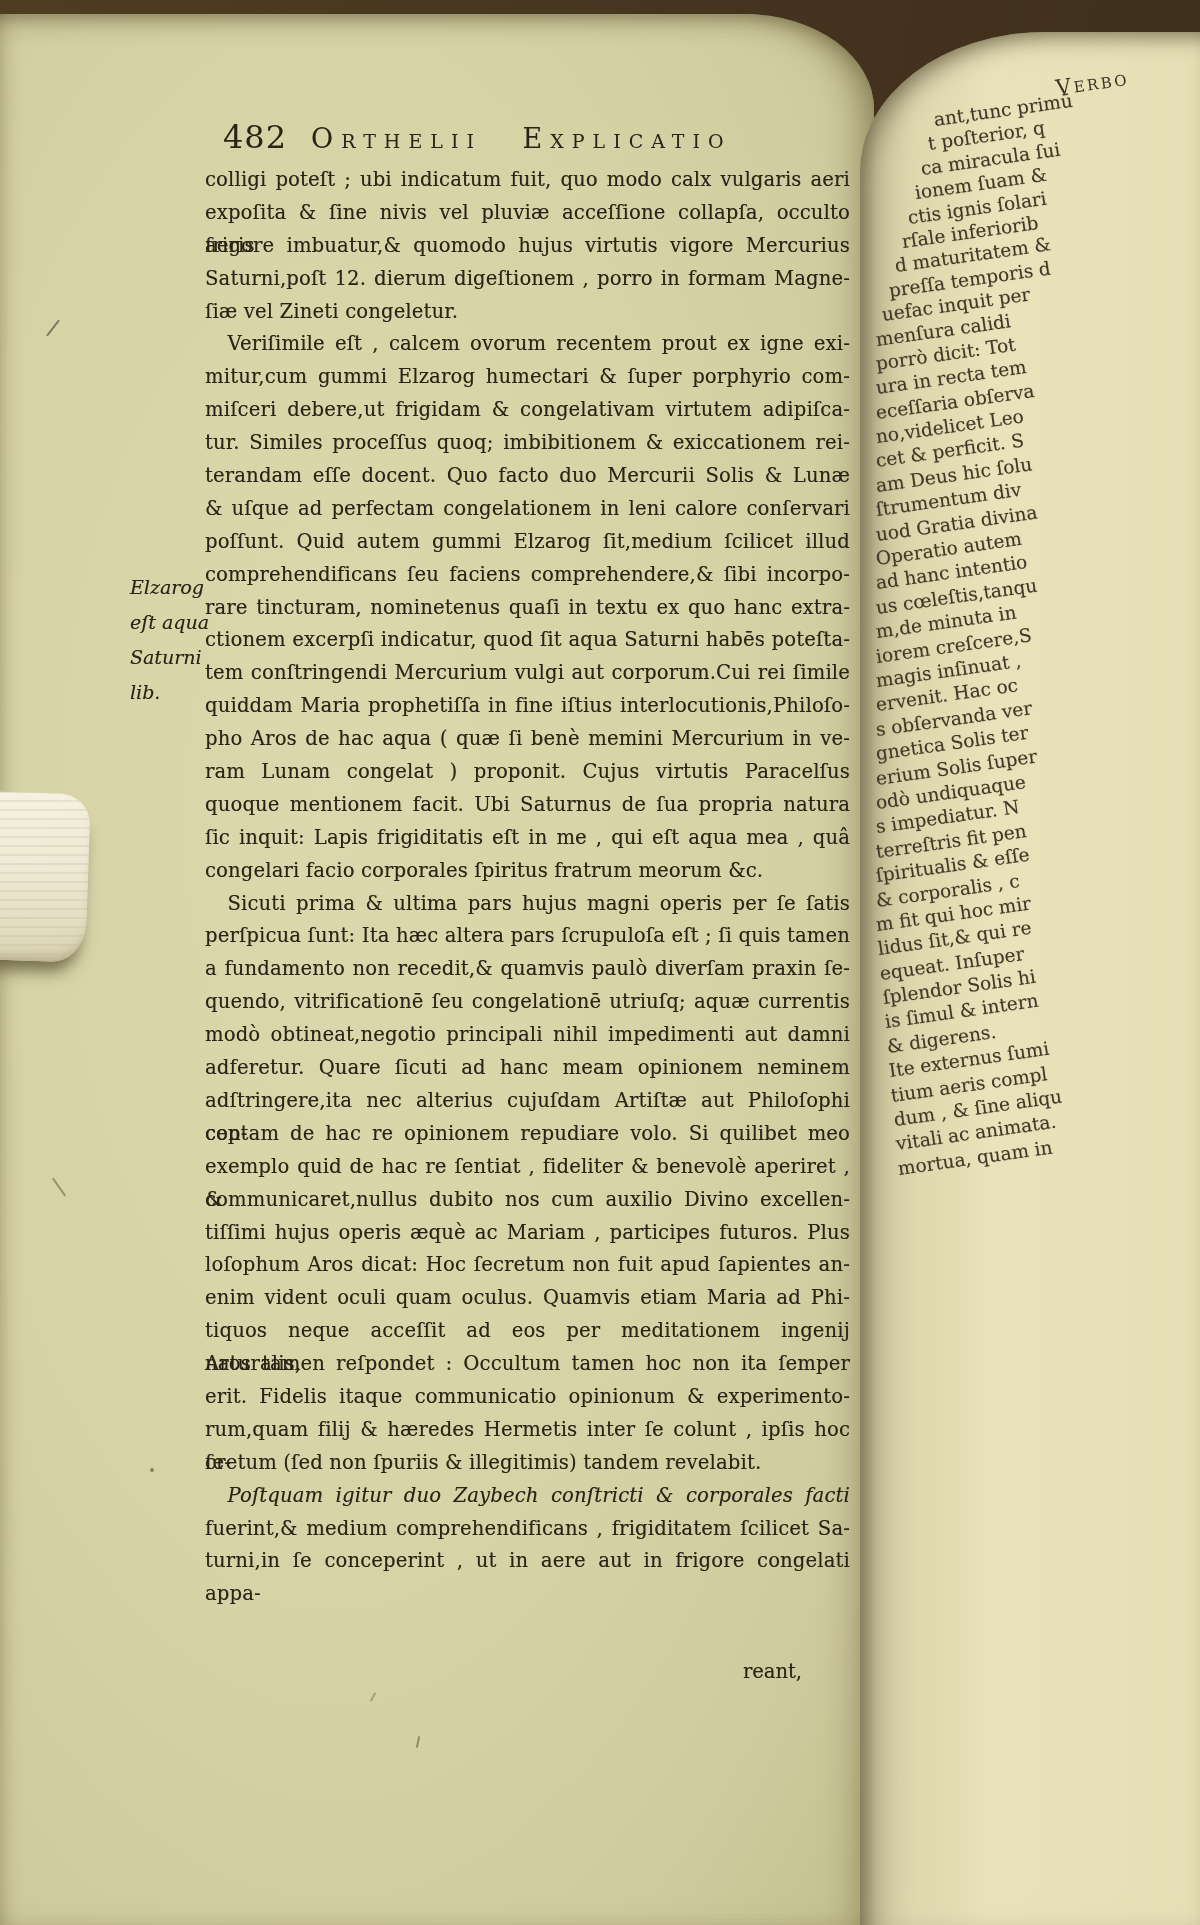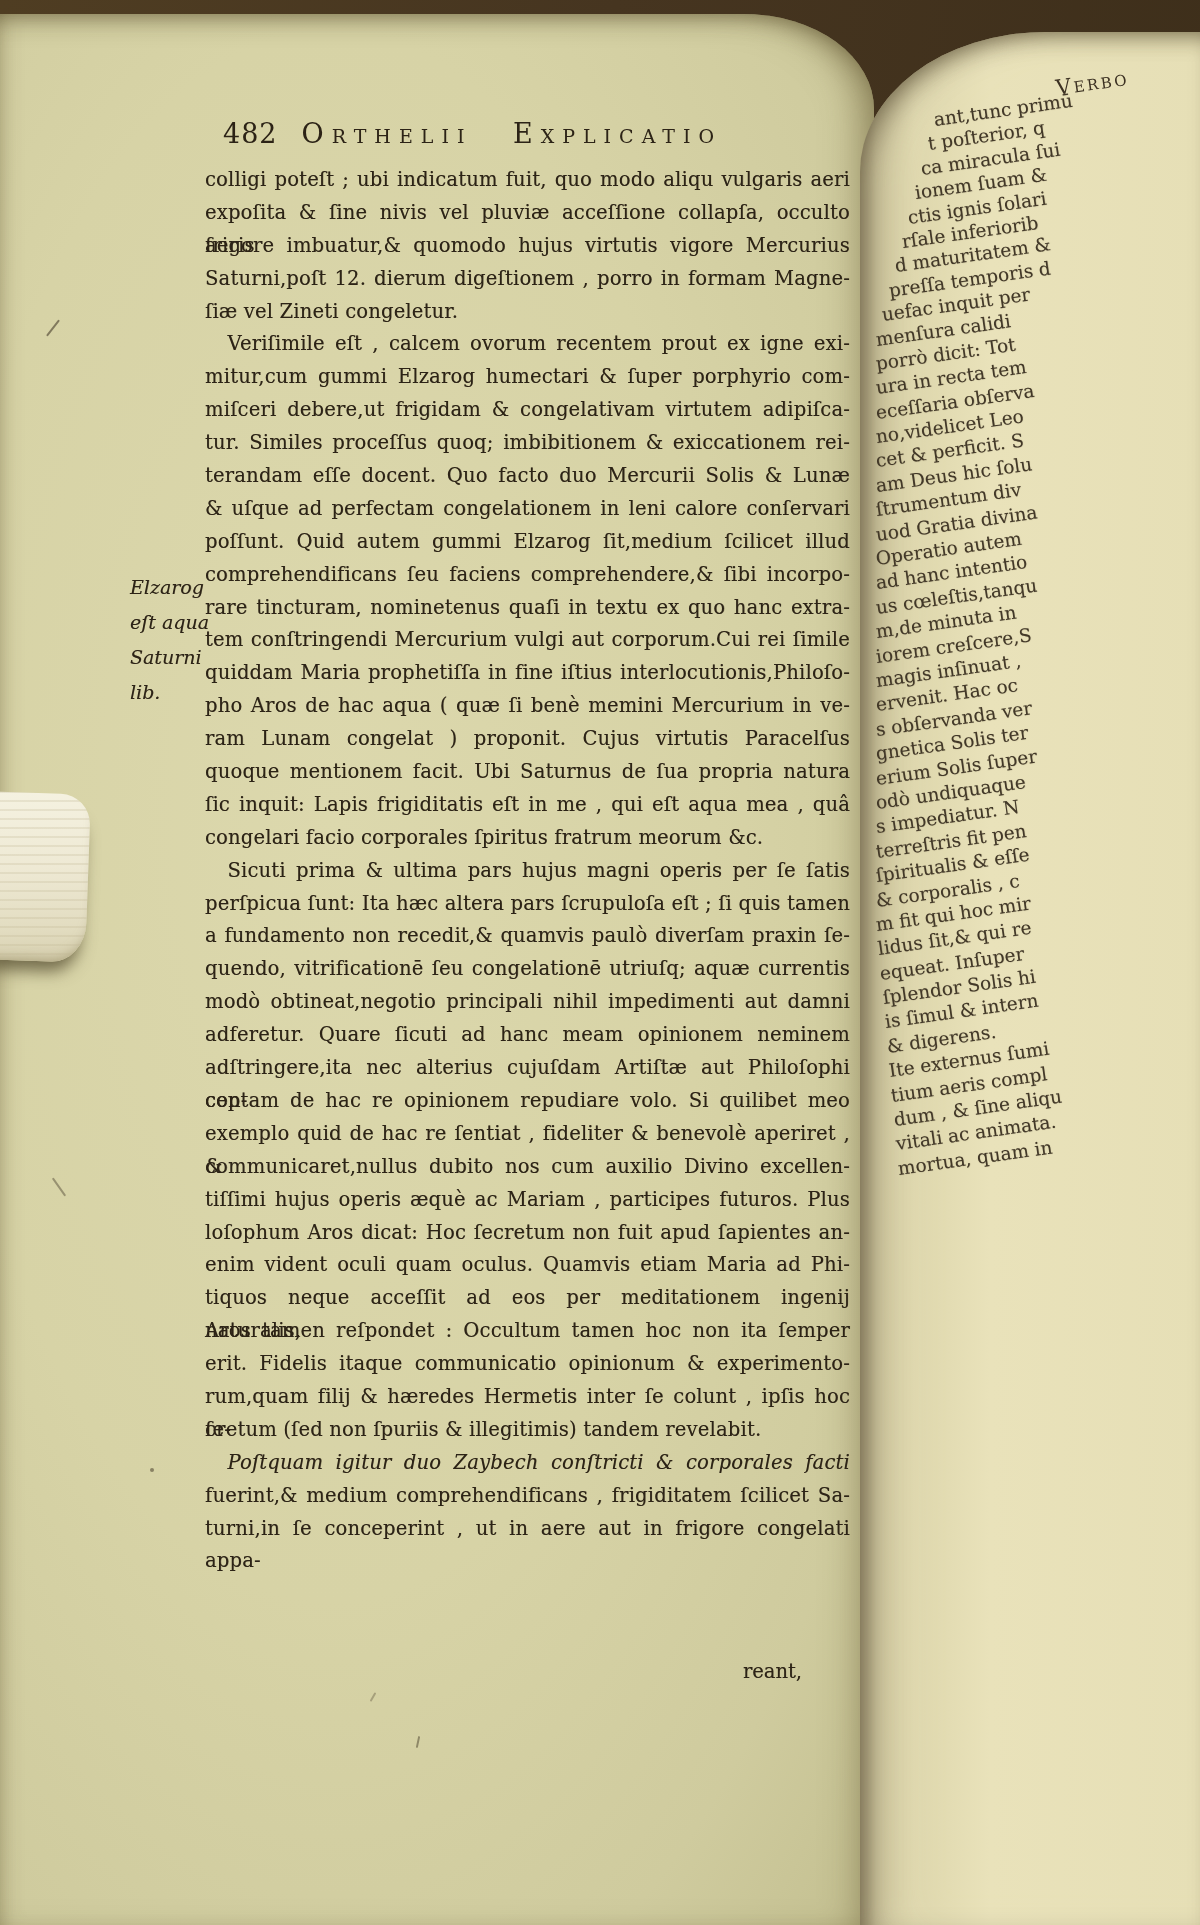--- a/index.html
+++ b/index.html
@@ -14,21 +14,21 @@
     background: radial-gradient(ellipse at 38% 42%, #dcd8ad 0%, #d7d3a6 50%, #cfcb9e 80%, #c3bf90 100%);
     border-top-right-radius:130px 95px;
     box-shadow: inset -28px 4px 38px -16px rgba(92,80,42,.55),
                 inset 14px 0 24px -16px rgba(92,80,42,.45),
                 inset 0 18px 26px -18px rgba(70,58,30,.6);
   }
   .header-row {
     position:absolute; left:205px; top:104px; width:645px;
     display:flex; align-items:baseline; color:var(--ink,#2c2316);
   }
-  .folio { font-size:27px; padding-left:18px; letter-spacing:1px; }
+  .folio { font-size:32px; padding-left:18px; letter-spacing:1px; }
   .running-title {
     font-variant:small-caps; font-size:27px; letter-spacing:8px;
     word-spacing:24px; margin-left:24px; white-space:nowrap;
   }
   .body-text {
     position:absolute; left:205px; top:150px; width:645px;
     font-size:19.5px; line-height:32.9px; letter-spacing:.2px;
     color:var(--ink,#2c2316);
     text-shadow:.3px .3px .6px rgba(44,35,22,.45);
   }
@@ -101,34 +101,35 @@
     </div>
 
     <div class="margin-note">
         <div class="m-line">Elzarog</div>
         <div class="m-line">eſt aqua</div>
         <div class="m-line">Saturni</div>
         <div class="m-line">lib.</div>
       </div>
 
     <div class="body-text">
-        <div class="b-line just">colligi poteſt ; ubi indicatum fuit, quo modo aliqu vulgaris aeri</div>
+        <div class="b-line just">colligi poteſt ; ubi indicatum fuit, quo modo calx vulgaris aeri</div>
         <div class="b-line just">expoſita &amp; ſine nivis vel pluviæ acceſſione collapſa, occulto aeris</div>
         <div class="b-line just">frigore imbuatur,&amp; quomodo hujus virtutis vigore Mercurius</div>
         <div class="b-line just">Saturni,poſt 12. dierum digeſtionem , porro in formam Magne-</div>
         <div class="b-line left">ſiæ vel Zineti congeletur.</div>
         <div class="b-line just" style="text-indent: 1.15em;">Veriſimile eſt , calcem ovorum recentem prout ex igne exi-</div>
         <div class="b-line just">mitur,cum gummi Elzarog humectari &amp; ſuper porphyrio com-</div>
         <div class="b-line just">miſceri debere,ut frigidam &amp; congelativam virtutem adipiſca-</div>
         <div class="b-line just">tur. Similes proceſſus quoq; imbibitionem &amp; exiccationem rei-</div>
         <div class="b-line just">terandam eſſe docent. Quo facto duo Mercurii Solis &amp; Lunæ</div>
         <div class="b-line just">&amp; uſque ad perfectam congelationem in leni calore conſervari</div>
         <div class="b-line just">poſſunt. Quid autem gummi Elzarog ſit,medium ſcilicet illud</div>
         <div class="b-line just">comprehendificans ſeu faciens comprehendere,&amp; ſibi incorpo-</div>
         <div class="b-line just">rare tincturam, nominetenus quaſi in textu ex quo hanc extra-</div>
+        <div class="b-line just">ctionem excerpſi indicatur, quod ſit aqua Saturni habēs poteſta-</div>
         <div class="b-line just">tem conſtringendi Mercurium vulgi aut corporum.Cui rei ſimile</div>
         <div class="b-line just">quiddam Maria prophetiſſa in fine iſtius interlocutionis,Philoſo-</div>
         <div class="b-line just">pho Aros de hac aqua ( quæ ſi benè memini Mercurium in ve-</div>
         <div class="b-line just">ram Lunam congelat ) proponit. Cujus virtutis Paracelſus</div>
         <div class="b-line just">quoque mentionem facit. Ubi Saturnus de ſua propria natura</div>
         <div class="b-line just">ſic inquit: Lapis frigiditatis eſt in me , qui eſt aqua mea , quâ</div>
         <div class="b-line left">congelari facio corporales ſpiritus fratrum meorum &amp;c.</div>
         <div class="b-line just" style="text-indent: 1.15em;">Sicuti prima &amp; ultima pars hujus magni operis per ſe ſatis</div>
         <div class="b-line just">perſpicua ſunt: Ita hæc altera pars ſcrupuloſa eſt ; ſi quis tamen</div>
         <div class="b-line just">a fundamento non recedit,&amp; quamvis paulò diverſam praxin ſe-</div>

